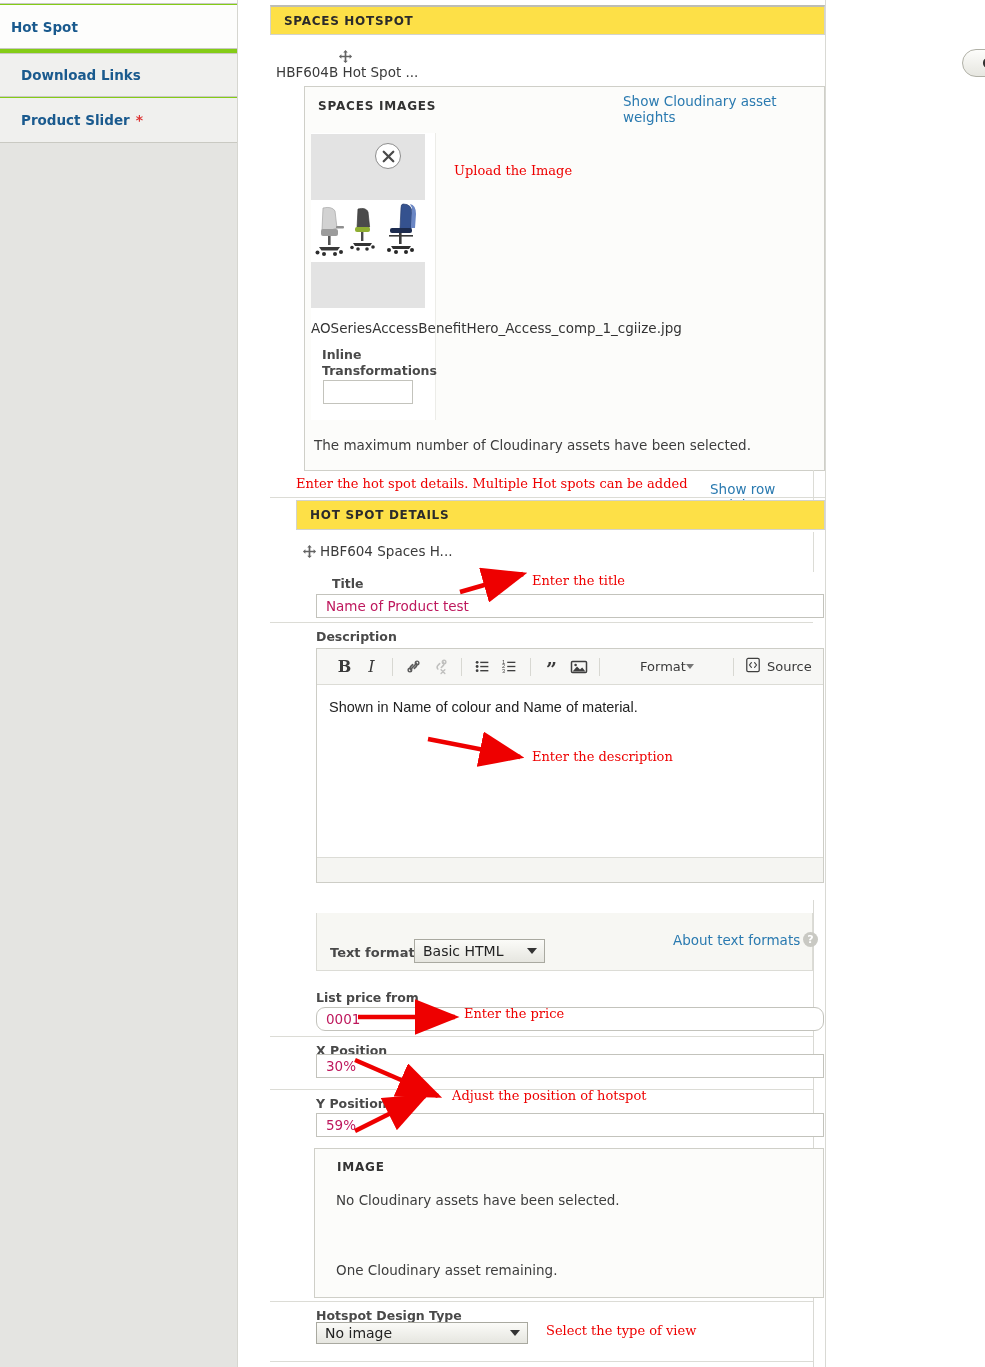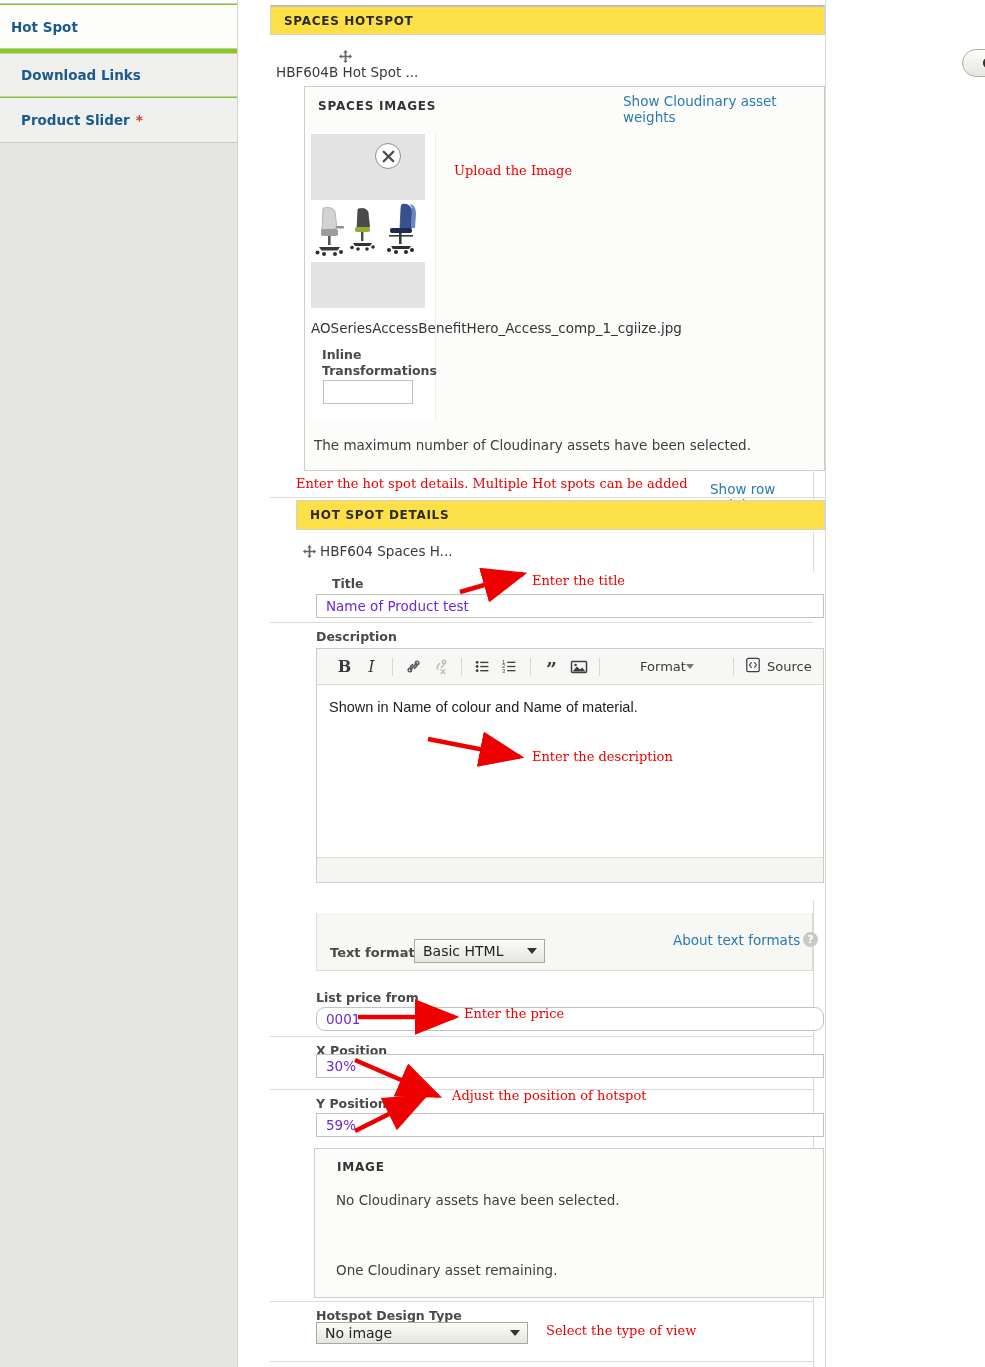--- a/index.html
+++ b/index.html
@@ -98,21 +98,21 @@
   .fieldset-legend{
     position:absolute;font-weight:bold;font-size:12px;letter-spacing:.8px;color:#333;
   }
 
   .blue-link{color:#2a7ab0;font-size:13.5px;cursor:pointer;text-decoration:none;}
 
   .fld-label{position:absolute;font-weight:bold;font-size:12.5px;color:#494949;}
   .txt-input{
     position:absolute;box-sizing:border-box;
     border:1px solid #c3c3bc;background:#fff;
-    font-size:13.5px;color:#6d28d9;
+    font-size:13.5px;color:#be185d;
     padding:0 9px;
     font-family:"DejaVu Sans","Liberation Sans",sans-serif;
     outline:none;
   }
   .static-text{position:absolute;font-size:13.5px;color:#3d3d3d;}
 
   
   .anno{
     position:absolute;color:#ee0000;font-size:13px;
     font-family:"DejaVu Serif","Liberation Serif",serif;

